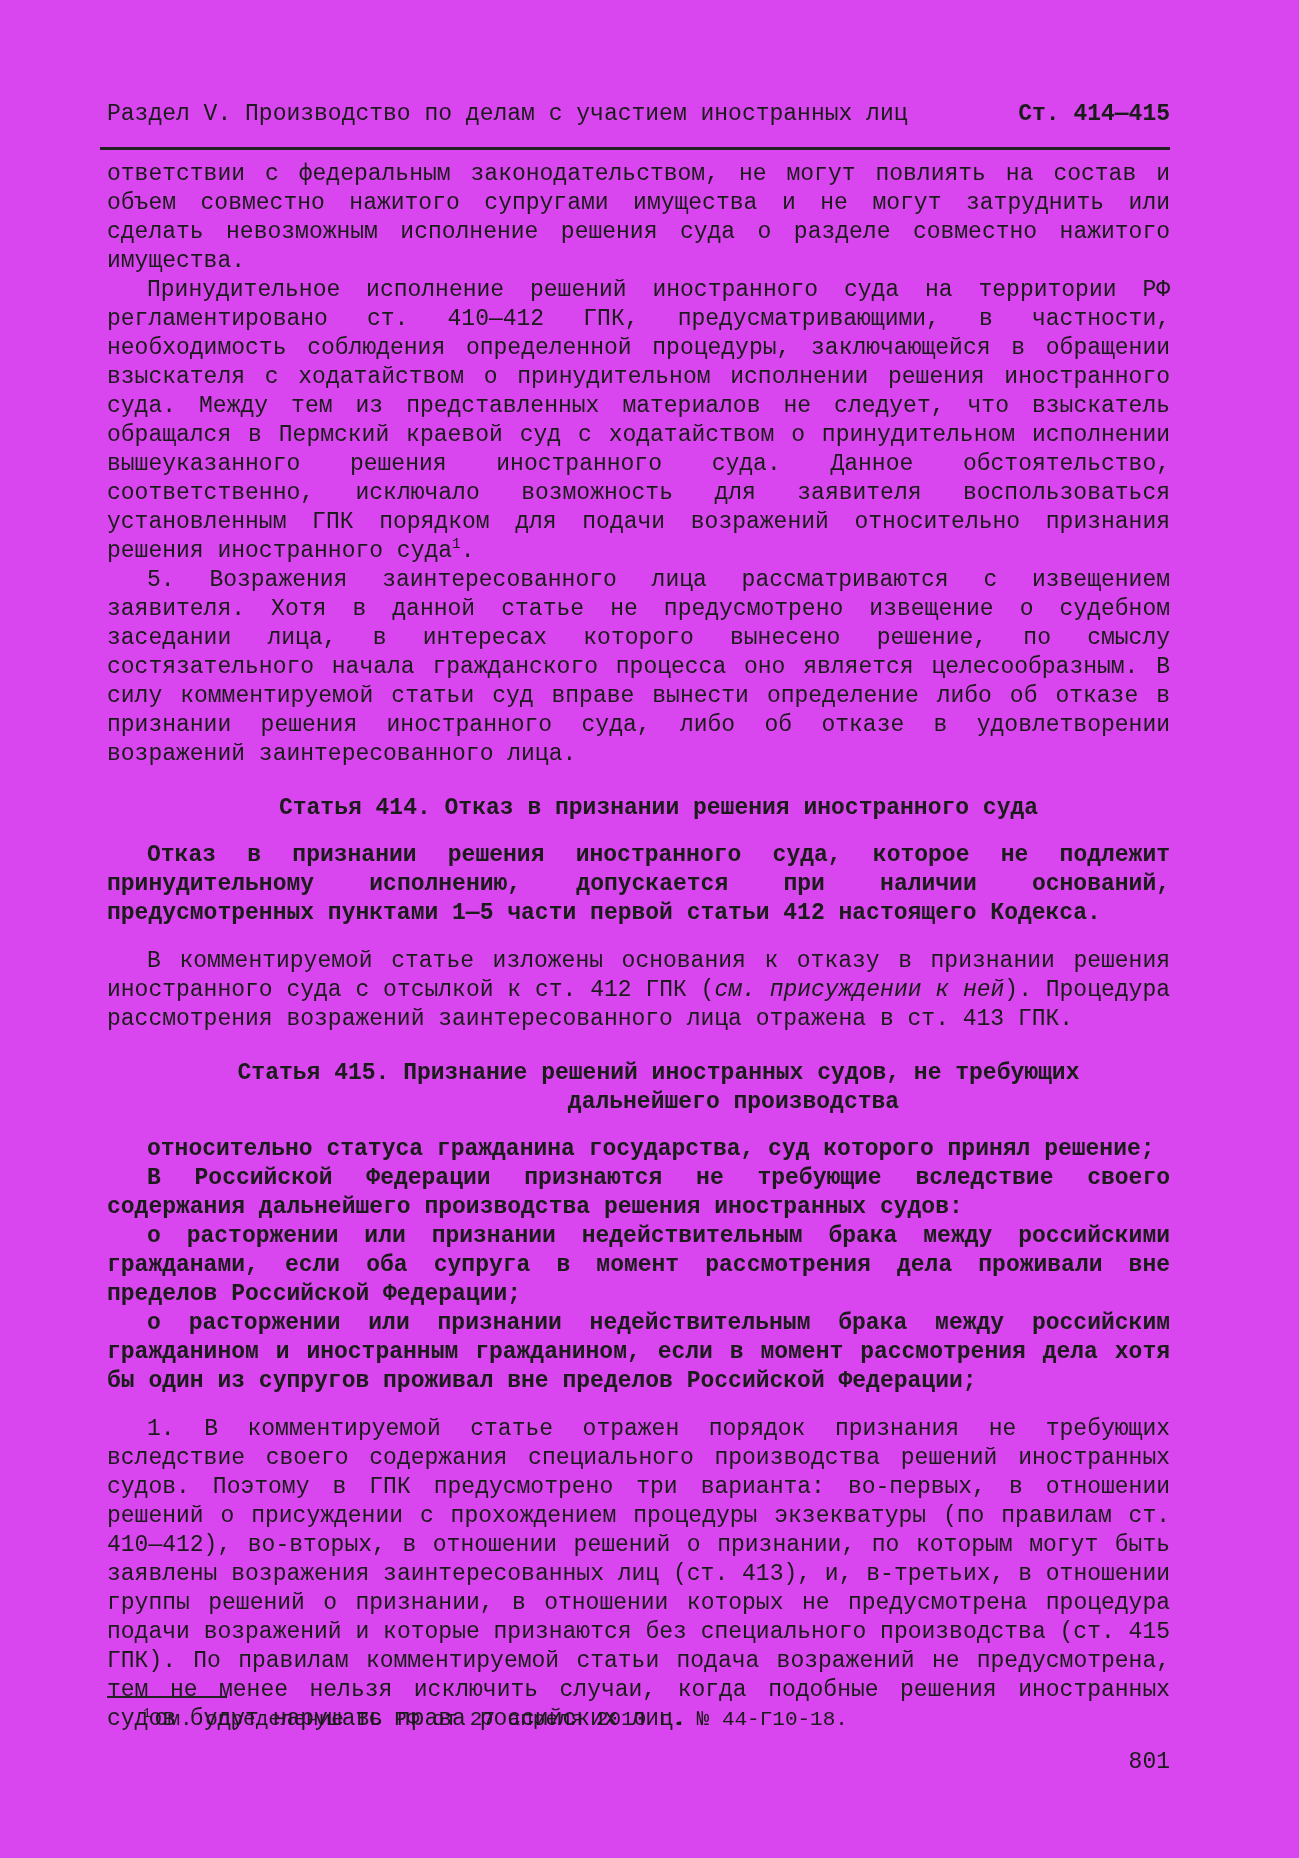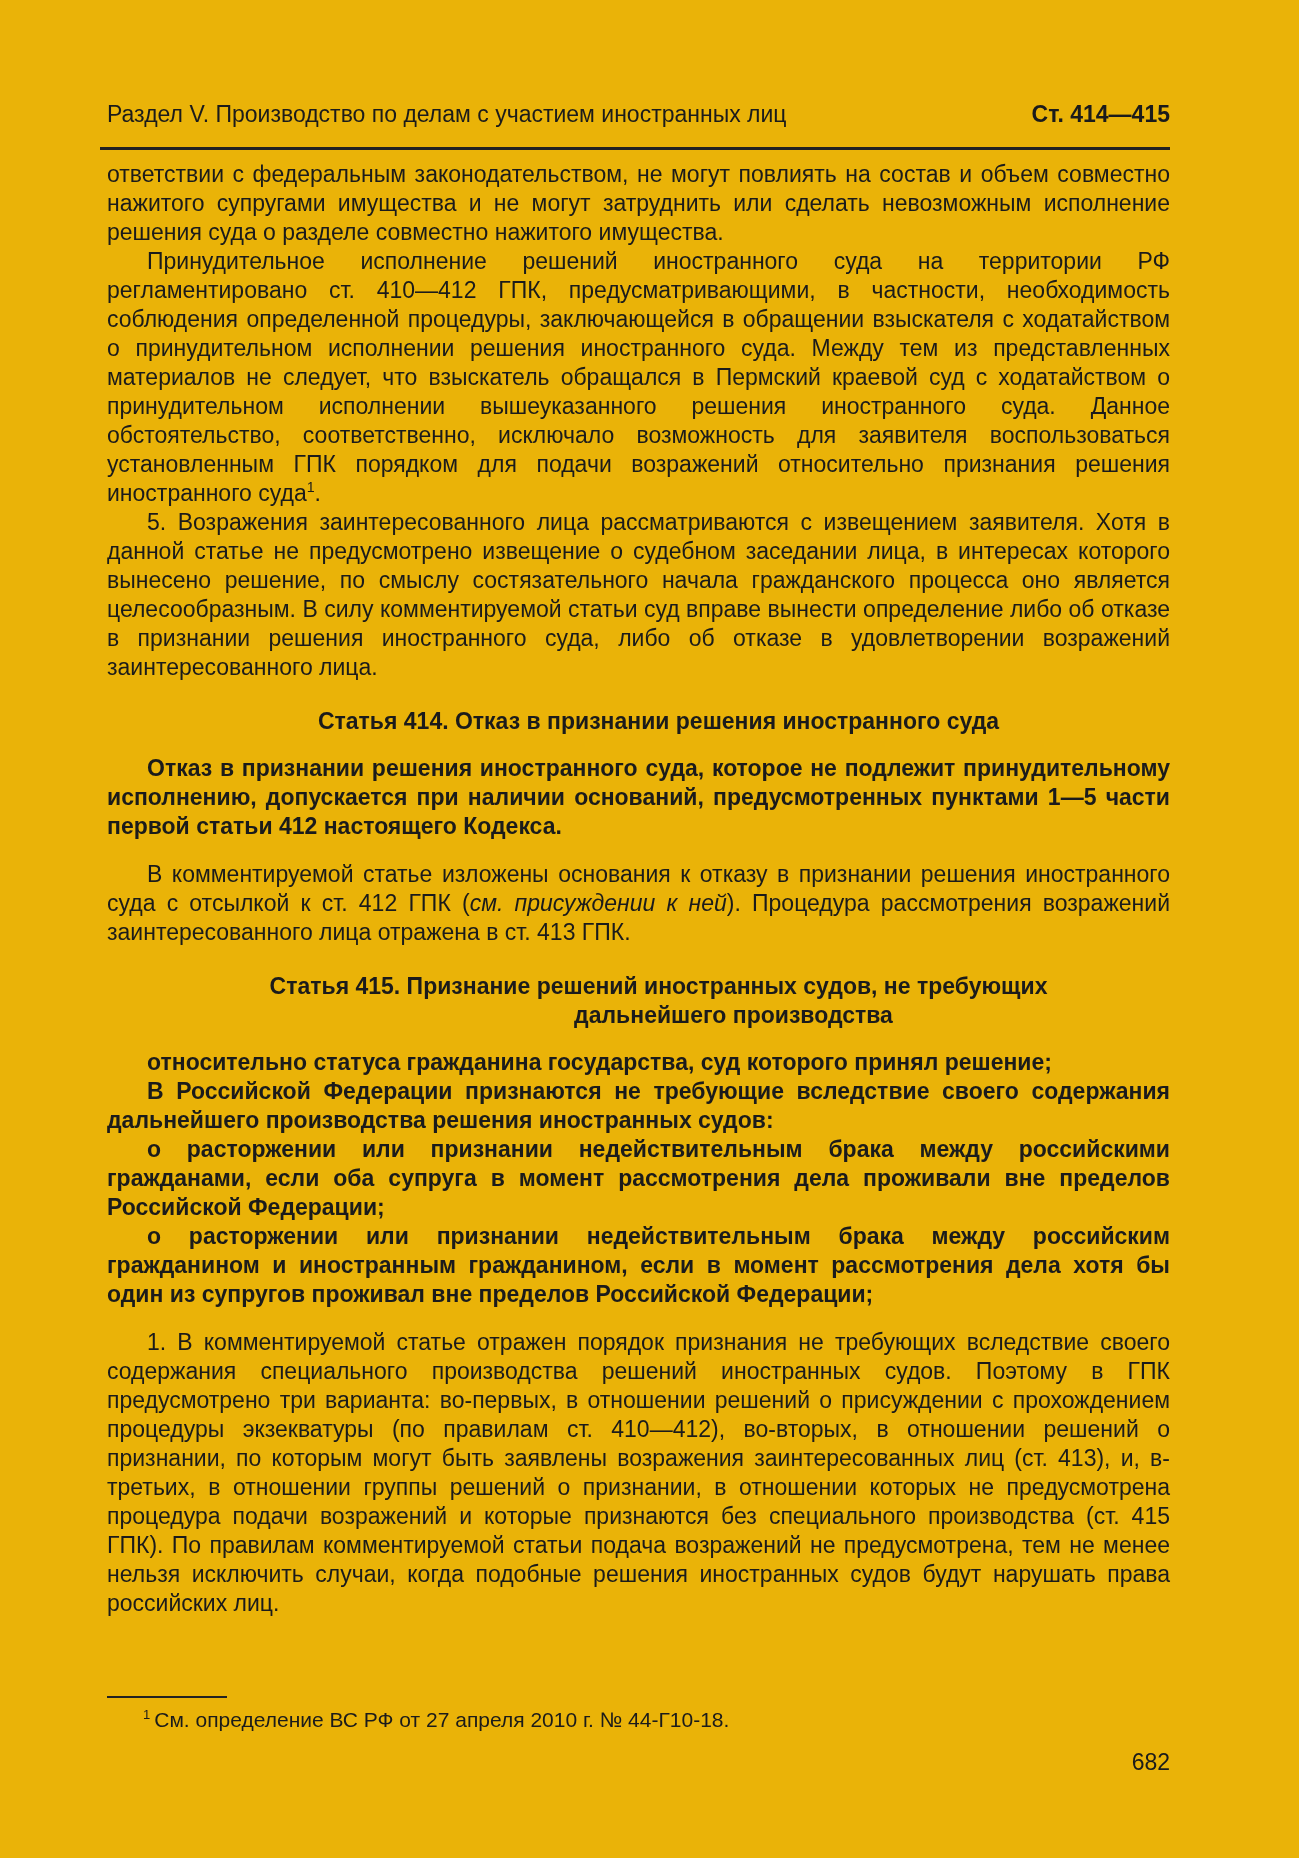--- a/index.html
+++ b/index.html
@@ -1,21 +1,21 @@
 <!DOCTYPE html>
 <html lang="ru"><head>
 <meta charset="utf-8">
 <style>
   html, body { margin: 0; padding: 0; background: #ffffff; }
   .page {
     position: relative;
     width: 1299px;
     height: 1858px;
-    background: #eab308;
-    font-family: Liberation Sans, sans-serif;
+    background: #d946ef;
+    font-family: Liberation Mono, monospace;
     color: #1b1b1b;
     overflow: hidden;
   }
   .running-header {
     position: absolute;
     left: 107px;
     width: 1063px;
     top: 100px;
     display: flex;
     justify-content: space-between;
@@ -114,15 +114,15 @@
       <p class="law indent"><span>о расторжении или признании недействительным брака между российским гражданином и иностранным гражданином, если в момент рассмотрения дела хотя бы один из супругов проживал вне пределов Российской Федерации;</span></p>
       <p class="body indent space-before"><span>1. В комментируемой статье отражен порядок признания не требующих вследствие своего содержания специального производства решений иностранных судов. Поэтому в ГПК предусмотрено три варианта: во-первых, в отношении решений о присуждении с прохождением процедуры экзекватуры (по правилам ст. 410—412), во-вторых, в отношении решений о признании, по которым могут быть заявлены возражения заинтересованных лиц (ст. 413), и, в-третьих, в отношении группы решений о признании, в отношении которых не предусмотрена процедура подачи возражений и которые признаются без специального производства (ст. 415 ГПК). По правилам комментируемой статьи подача возражений не предусмотрена, тем не менее нельзя исключить случаи, когда подобные решения иностранных судов будут нарушать права российских лиц.</span></p>
     </main>
 
   <hr class="footnote-rule">
 
   <div class="footnote">
     <span class="sup">1</span><span>См. определение ВС РФ от 27 апреля 2010 г. № 44-Г10-18.</span>
   </div>
 
-  <div class="page-number">682</div>
+  <div class="page-number">801</div>
 
 </div>
 
 </body></html>

